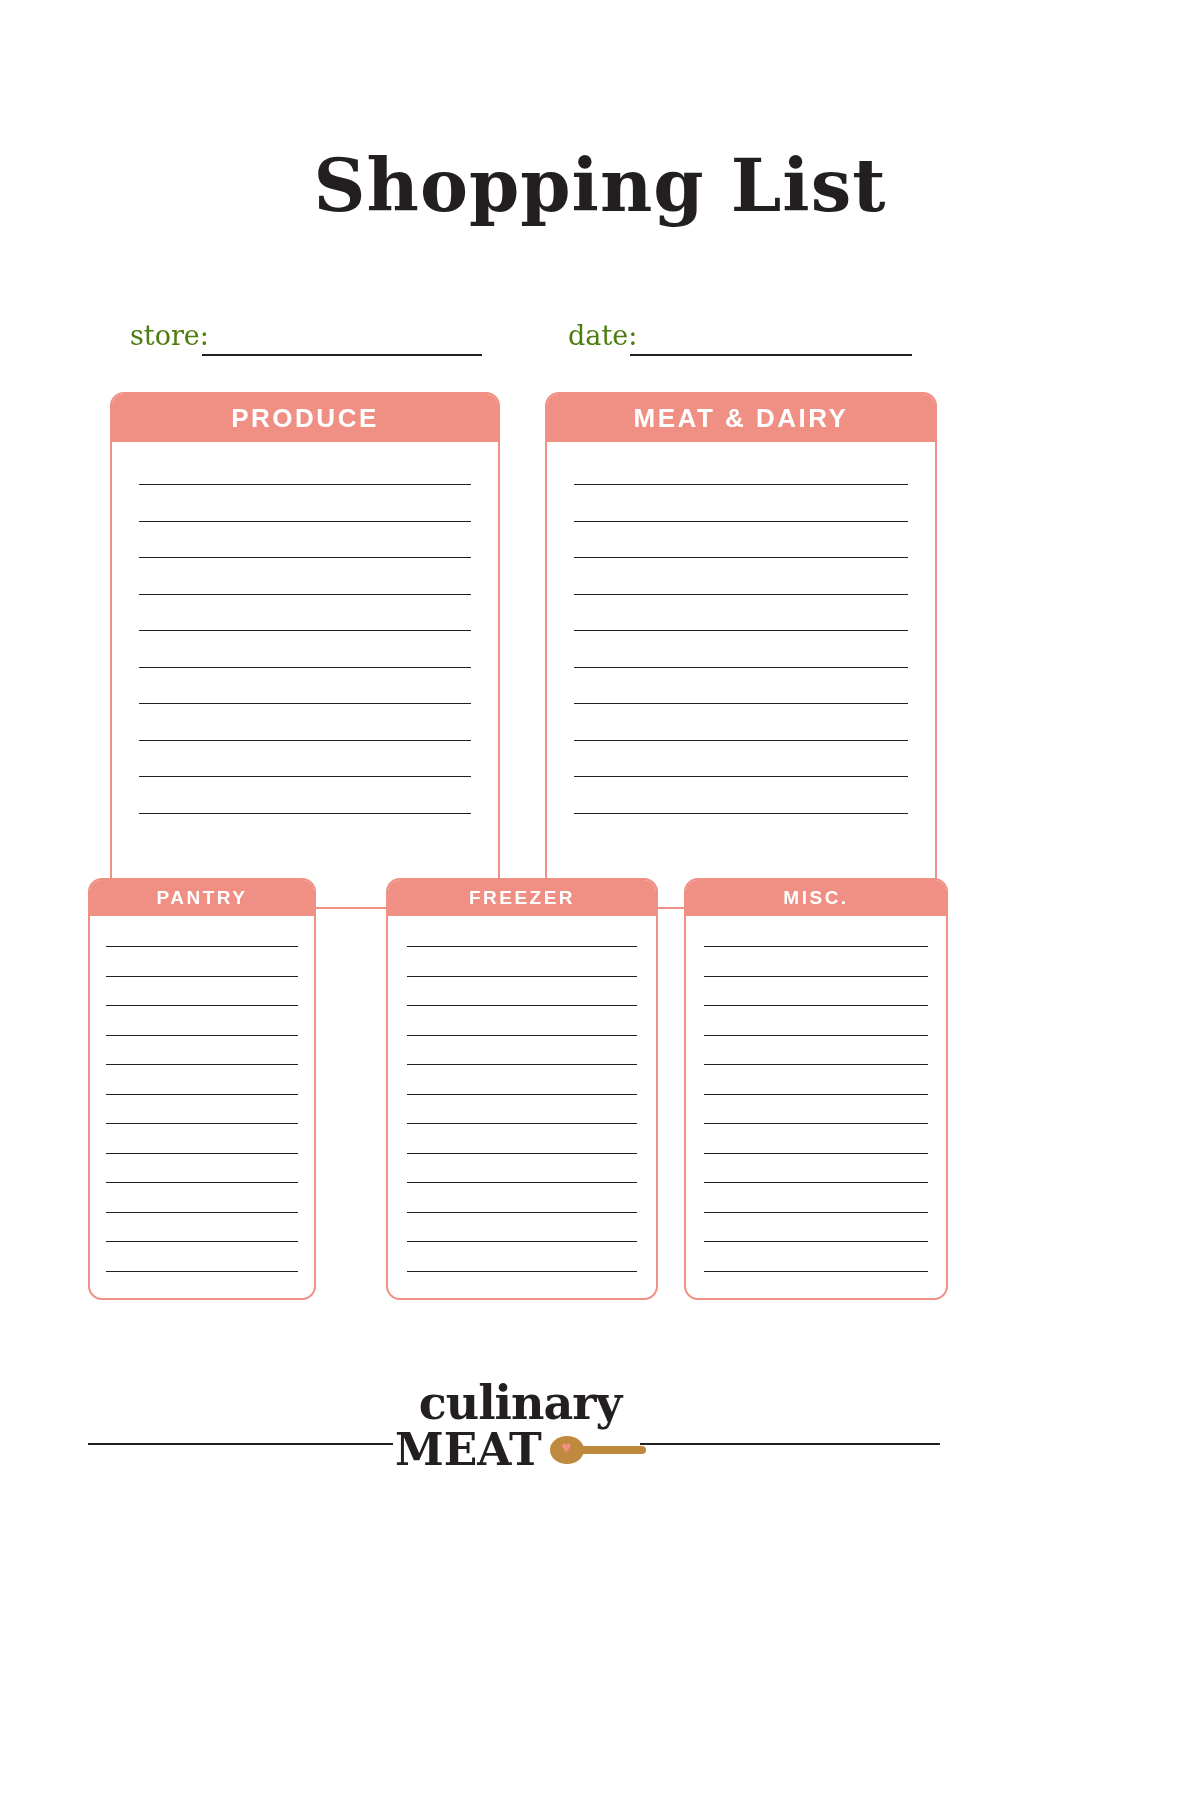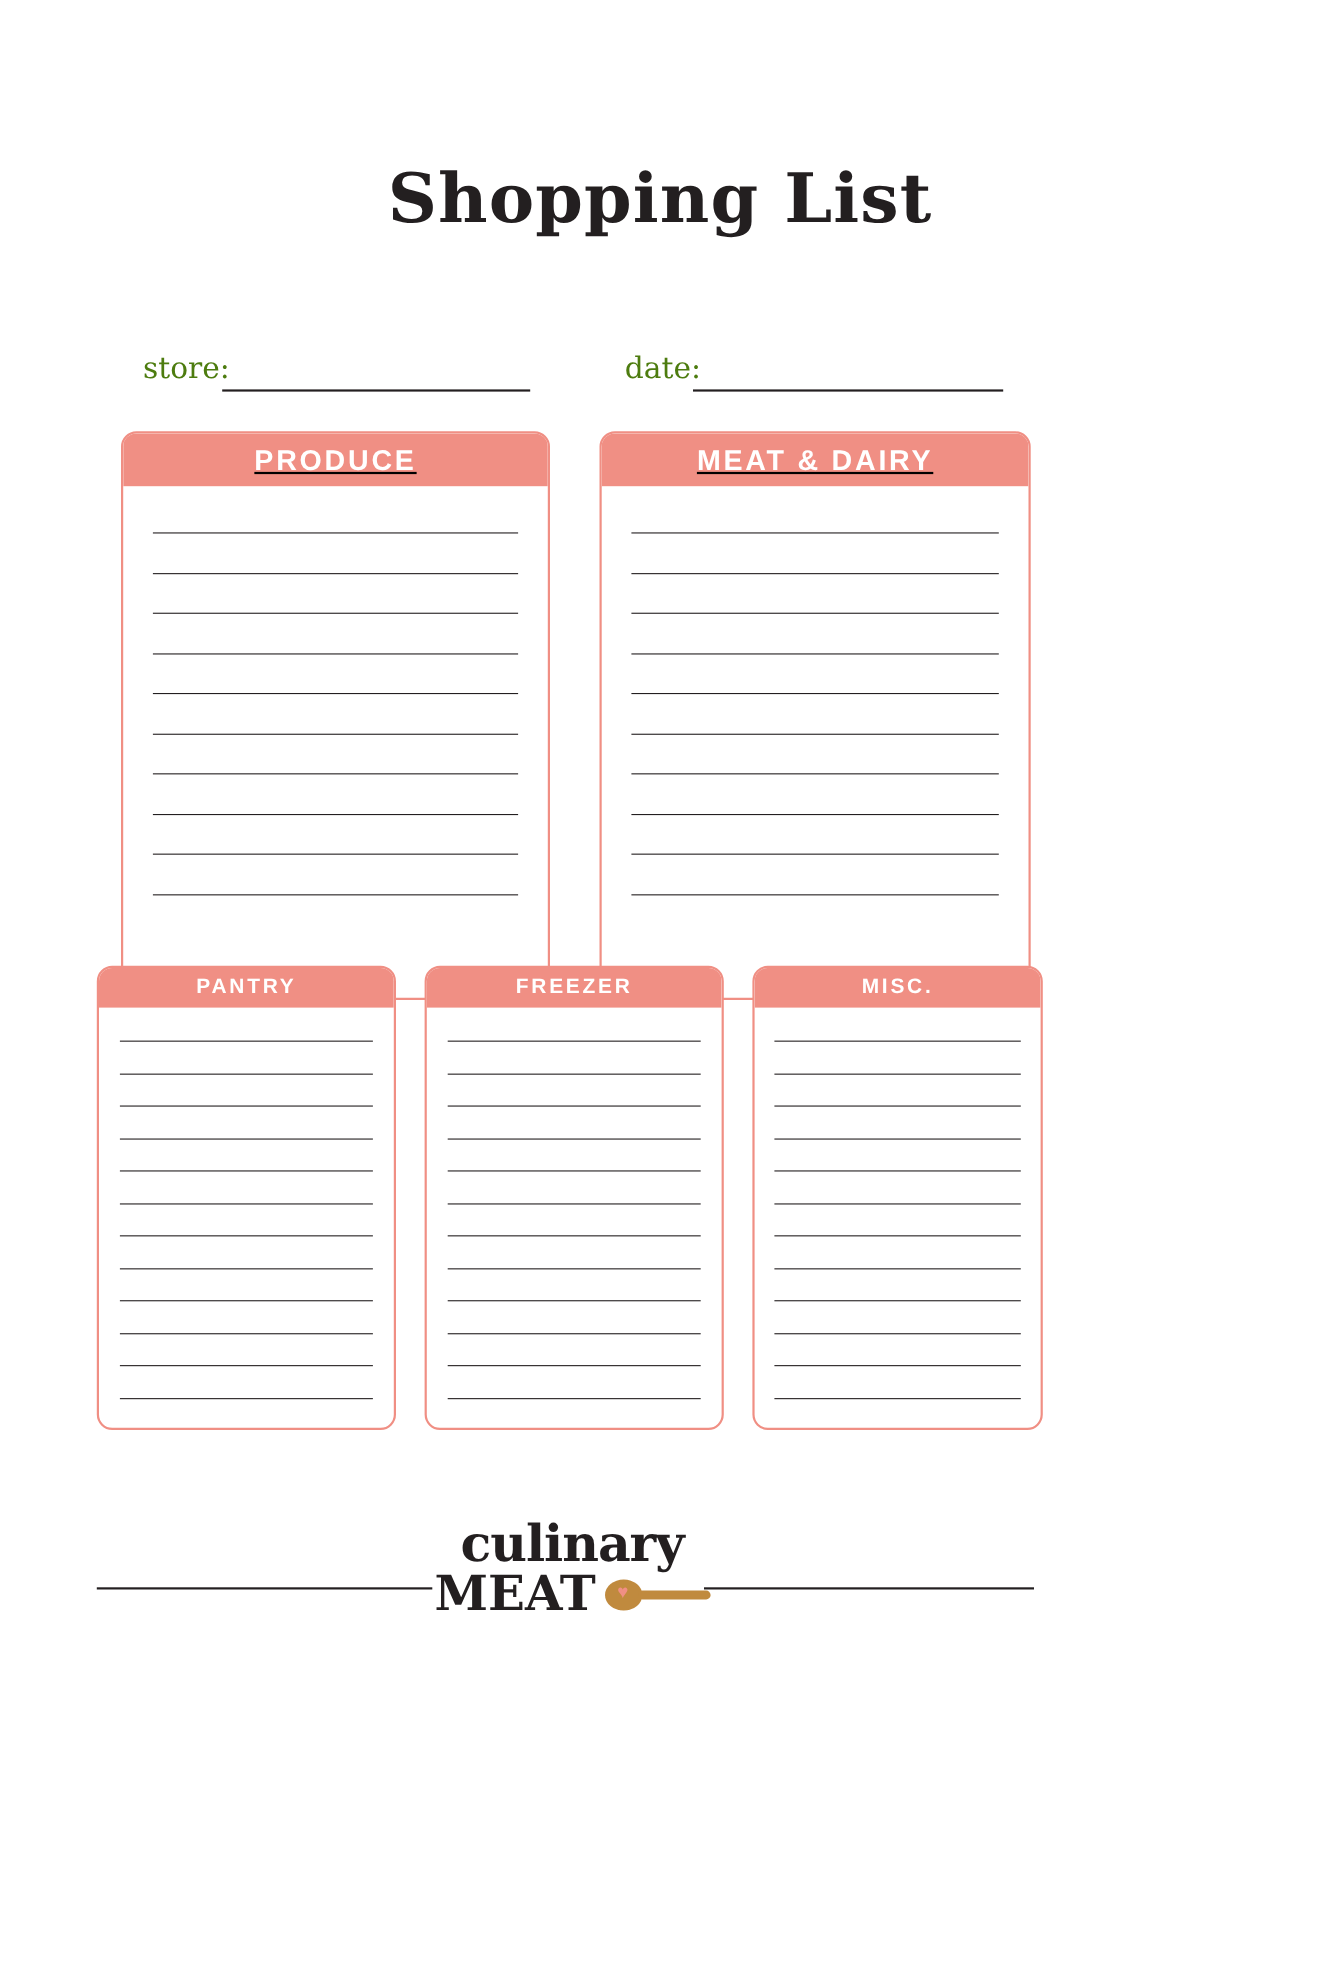--- a/index.html
+++ b/index.html
@@ -23,21 +23,21 @@
   }
 
   
   .title {
     position: absolute;
     top: 150px;
     left: 0;
     width: 1200px;
     text-align: center;
     font-family: "DejaVu Serif", serif;
-    font-size: 62px;
+    font-size: 72px;
     font-weight: 700;
     color: #231f20;
     letter-spacing: 1px;
     line-height: 1;
   }
 
   
   .meta-row {
     position: absolute;
     top: 318px;
@@ -87,29 +87,29 @@
   }
   .rule {
     position: absolute;
     left: 7%;
     width: 86%;
     border-bottom: 1.6px solid #231f20;
     height: 0;
   }
 
   
-  .card-top { top: 392px; height: 517px; text-decoration: underline; }
+  .card-top { top: 392px; height: 517px; }
   .card-top .card-header { height: 48px; font-size: 26px; }
   #card-produce  { left: 110px;  width: 390px; }
   #card-meat     { left: 545px;  width: 392px; }
 
   
   .card-bottom { top: 878px; height: 422px; }
   .card-bottom .card-header { height: 36px; font-size: 19px; }
-  #card-pantry  { left: 88px;  width: 272px; }
+  #card-pantry  { left: 88px;  width: 228px; }
   #card-freezer { left: 386px; width: 272px; }
   #card-misc    { left: 684px; width: 264px; }
 
   
   .footer {
     position: absolute;
     top: 1380px;
     left: 0;
     width: 1036px;
     height: 130px;

